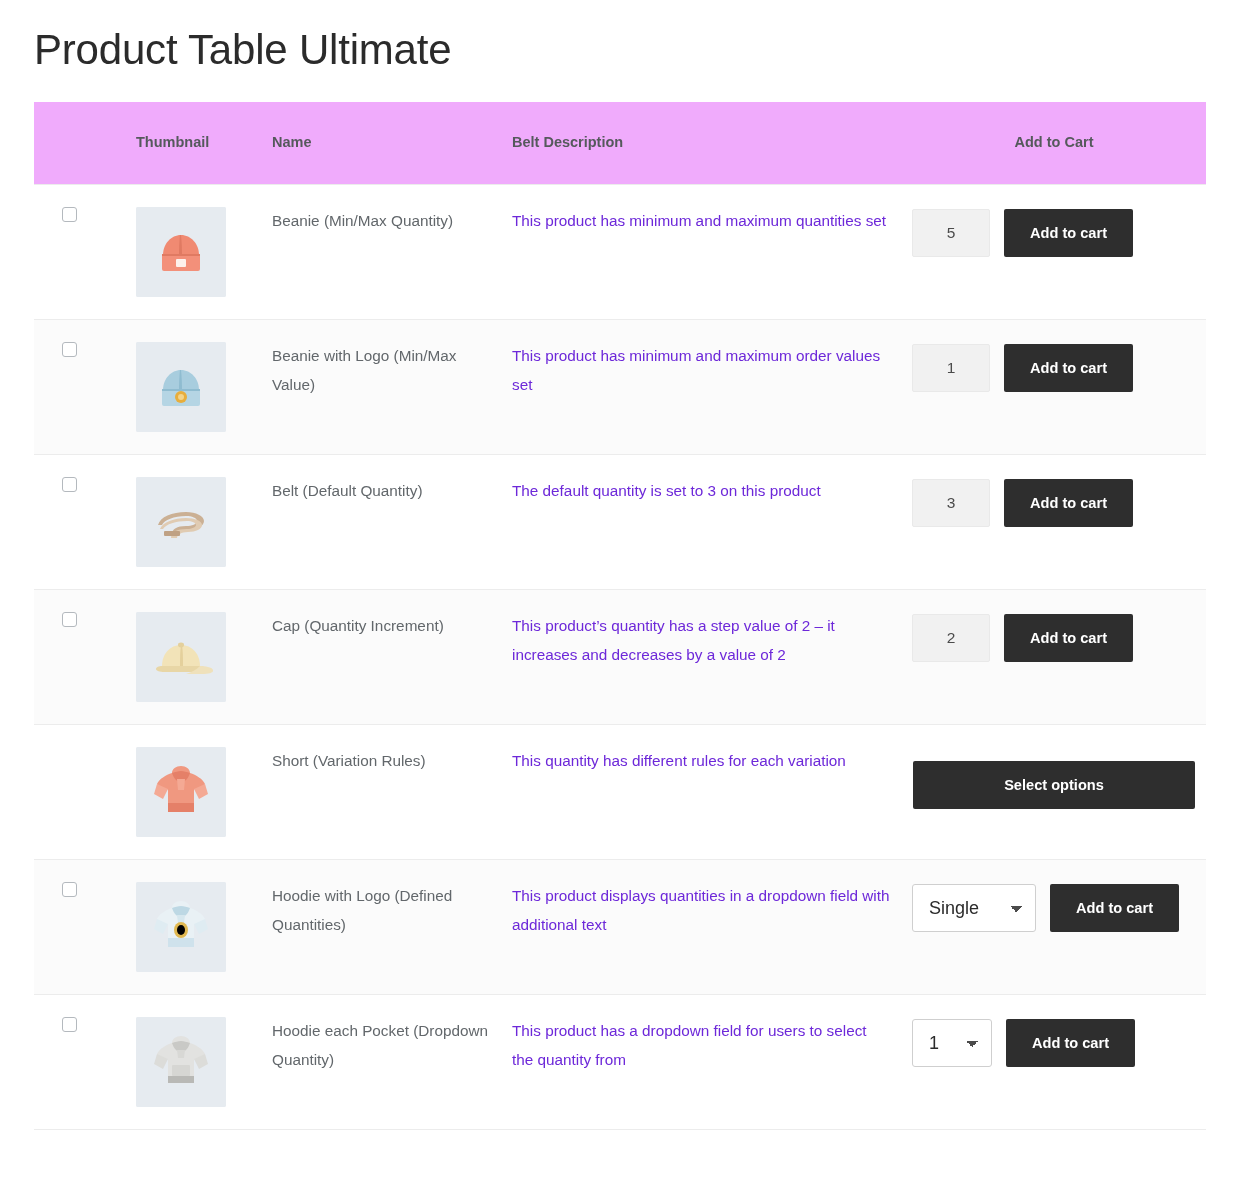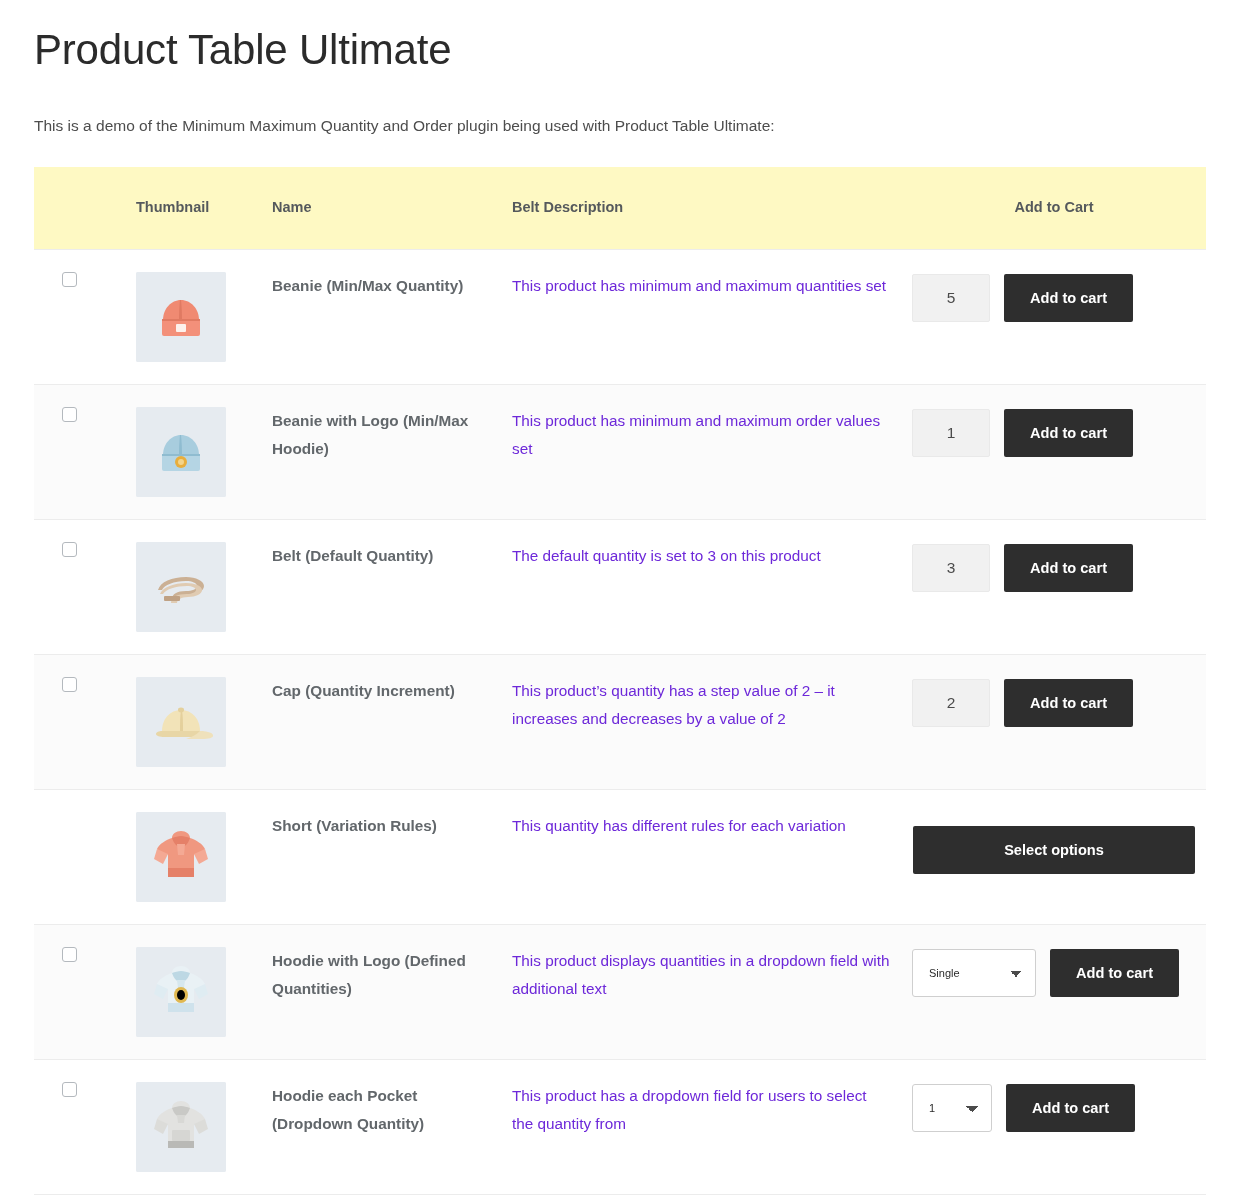--- a/index.html
+++ b/index.html
@@ -36,21 +36,21 @@
   .table-wrap {
     margin-top: 28px;
     width: 1172px;
   }
   table.ptu {
     border-collapse: collapse;
     width: 100%;
     table-layout: fixed;
   }
   table.ptu thead tr {
-    background: #fef9c3;
+    background: #f0abfc;
   }
   table.ptu thead th {
     text-align: left;
     font-size: 14.5px;
     font-weight: 700;
     color: #55595c;
     padding: 32px 10px 34px 10px;
     border-bottom: 1px solid #ececec;
     vertical-align: middle;
   }
@@ -92,21 +92,21 @@
     width: 90px;
     height: 90px;
     background: #e6ebf0;
     border-radius: 2px;
     position: relative;
     overflow: hidden;
     display: block;
   }
   .thumb svg { display: block; width: 90px; height: 90px; }
 
-  .prod-name { color: #62676b; font-weight: bold; }
+  .prod-name { color: #62676b; }
   .prod-desc { color: #6d28d9; }
 
   
   .cart-cell {
     display: flex;
     align-items: flex-start;
     justify-content: flex-start;
     gap: 14px;
     padding-top: 2px;
   }
@@ -121,21 +121,21 @@
     font-size: 15.5px;
     color: #4b4b4b;
     padding: 0;
   }
   .qty-select {
     height: 48px;
     background: #ffffff;
     border: 1px solid #cfcfcf;
     border-radius: 3px;
     font-family: "Liberation Sans", sans-serif;
-    font-size: 11px;
+    font-size: 18px;
     color: #2b2b2b;
     padding: 0 34px 0 16px;
     appearance: none;
     -webkit-appearance: none;
     background-image:
       linear-gradient(45deg, transparent 50%, #4b4b4b 50%),
       linear-gradient(135deg, #4b4b4b 50%, transparent 50%);
     background-position:
       calc(100% - 19px) 21px,
       calc(100% - 13px) 21px;
@@ -165,21 +165,20 @@
     margin: 14px auto 0 auto;
   }
 </style>
 </head>
 <body>
 
 <div class="page">
 
   <h1 class="page-title">Product Table Ultimate</h1>
 
-  <p class="page-intro">This is a demo of the Minimum Maximum Quantity and Order plugin being used with Product Table Ultimate:</p>
 
   <div class="table-wrap">
     <table class="ptu">
       <thead>
         <tr>
           <th class="col-check"></th>
           <th class="col-thumb">Thumbnail</th>
           <th class="col-name">Name</th>
           <th class="col-desc">Belt Description</th>
           <th class="col-cart">Add to Cart</th>
@@ -221,21 +220,21 @@
       <rect width="90" height="90" fill="#e6ebf0"></rect>
       <path d="M27 48c0-11 8-20 18-20s18 9 18 20z" fill="#a8cdde"></path>
       <path d="M44 28c0 0-1 9-1 20h3c0-11-1-20-1-20z" fill="#8fbcd0"></path>
       <rect x="26" y="47" width="38" height="17" rx="2" fill="#b5d5e4"></rect>
       <circle cx="45" cy="55" r="6" fill="#e8ae3c"></circle>
       <circle cx="45" cy="55" r="3" fill="#f4d489"></circle>
       <rect x="26" y="47" width="38" height="2" fill="#8fbcd0"></rect>
     </svg>
               </span>
             </td>
-            <td class="col-name"><span class="prod-name">Beanie with Logo (Min/Max Hoodie)</span></td>
+            <td class="col-name"><span class="prod-name">Beanie with Logo (Min/Max Value)</span></td>
             <td class="col-desc"><span class="prod-desc">This product has minimum and maximum order values set</span></td>
             <td class="col-cart">
               <div class="cart-cell">
                 <input type="text" class="qty-input" value="1" style="">
                 <button class="btn-dark">Add to cart</button>
               </div>
             </td>
           </tr>
           <tr>
             <td class="col-check">

